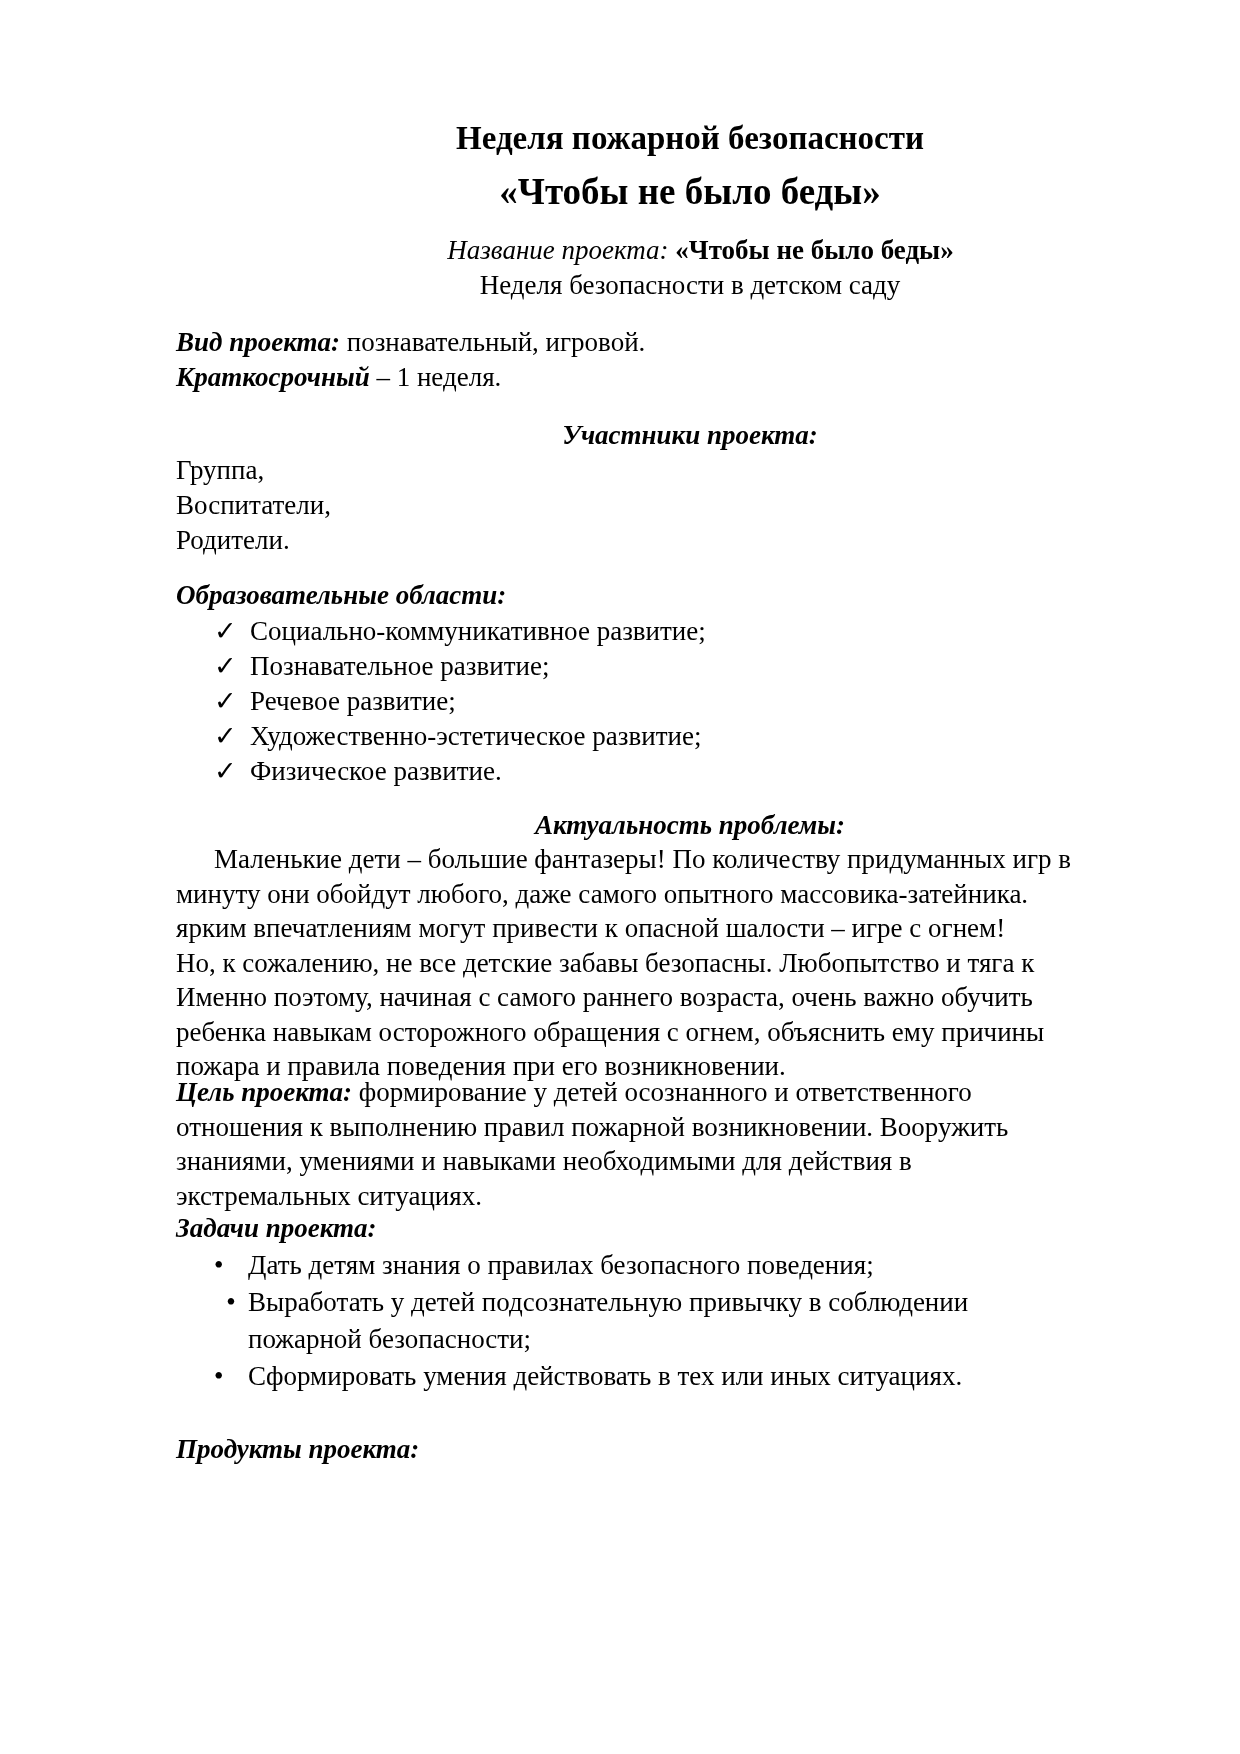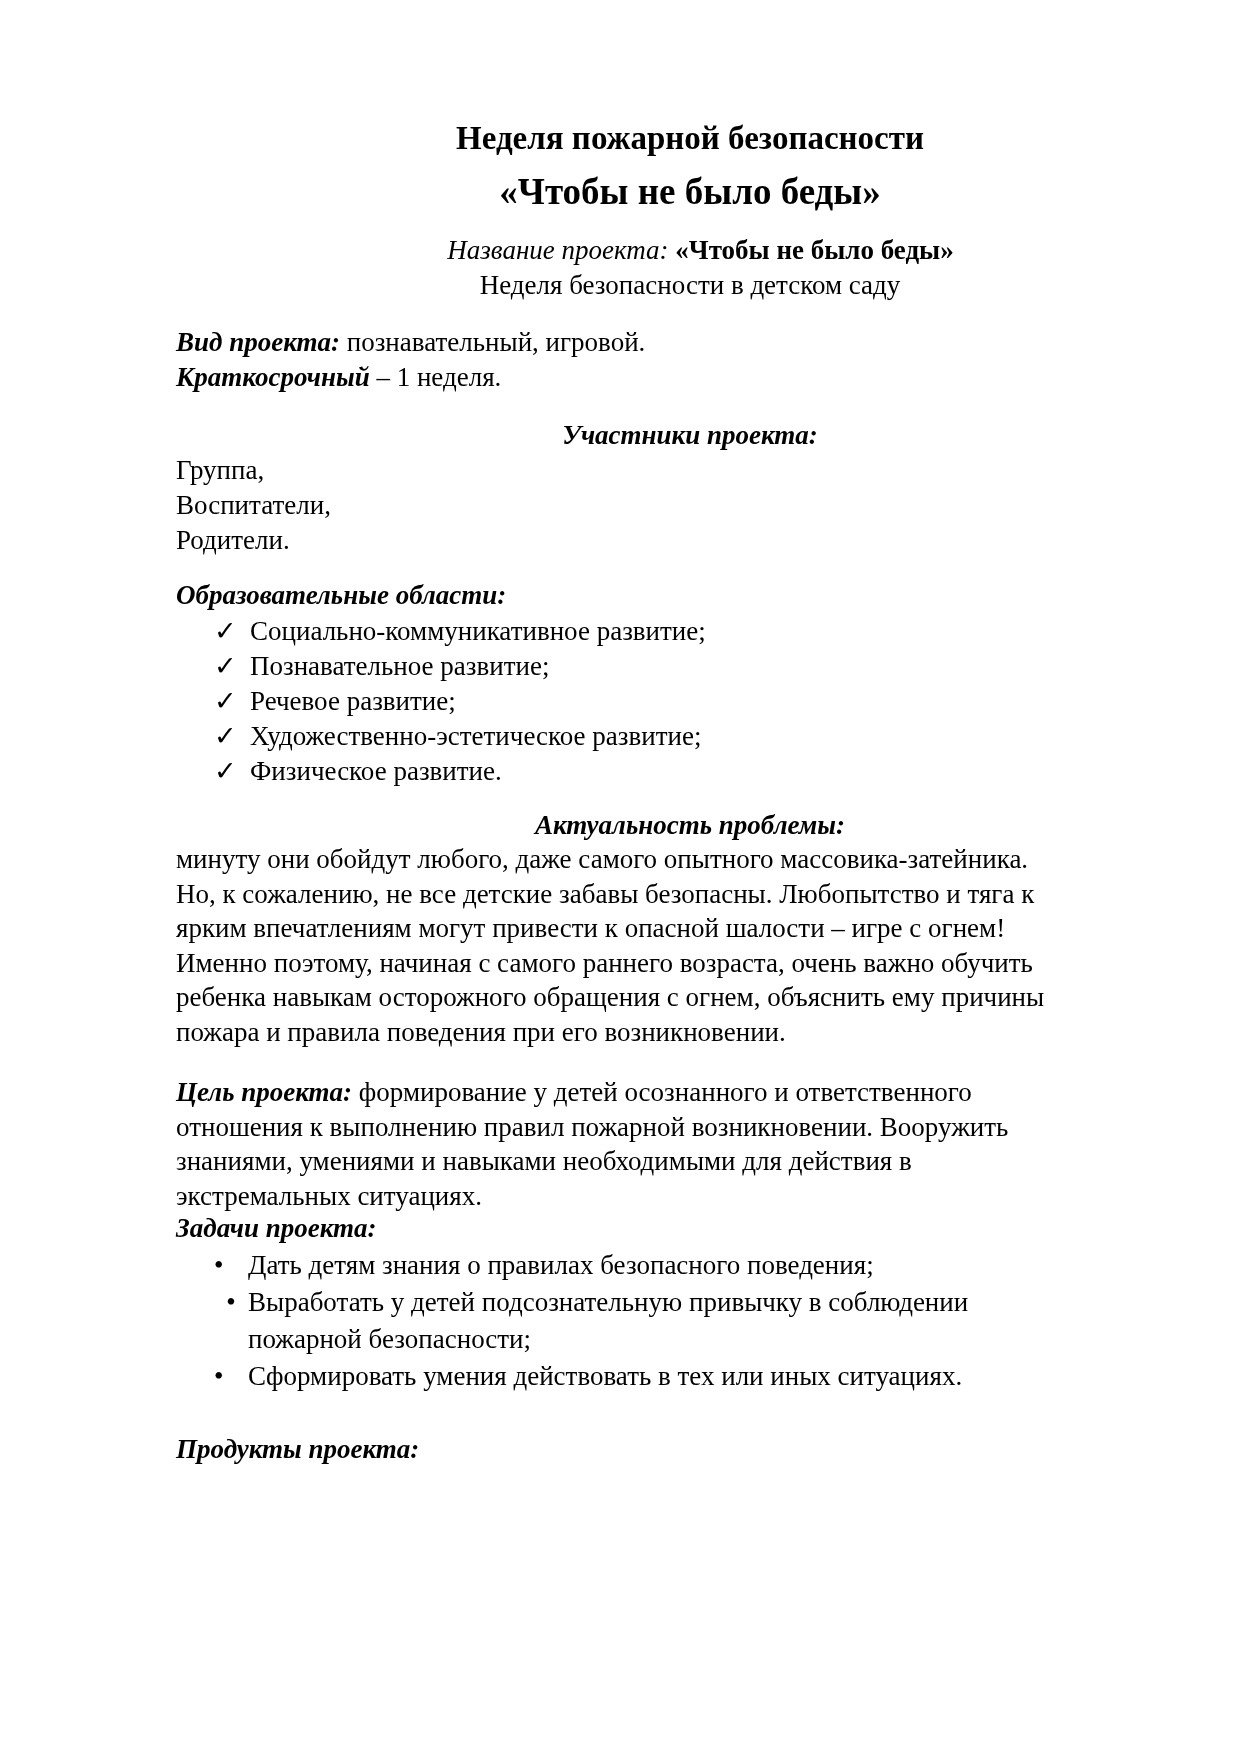--- a/index.html
+++ b/index.html
@@ -65,23 +65,24 @@
   </div>
   <div class="abs list-item" style="top:720px;">
     <span class="mark">✓</span><span>Художественно-эстетическое развитие;</span>
   </div>
   <div class="abs list-item" style="top:755px;">
     <span class="mark">✓</span><span>Физическое развитие.</span>
   </div>
 
   <div class="abs center bi" style="top:810px;">Актуальность проблемы:</div>
   <div class="para" style="top:842px;">
+    <span class="line" style="padding-left:38px;">Маленькие дети – большие фантазеры! По количеству придуманных игр в</span>
     <span class="line">минуту они обойдут любого, даже самого опытного массовика-затейника.</span>
+    <span class="line">ярким впечатлениям могут привести к опасной шалости – игре с огнем!</span>
     <span class="line">Но, к сожалению, не все детские забавы безопасны. Любопытство и тяга к</span>
-    <span class="line">ярким впечатлениям могут привести к опасной шалости – игре с огнем!</span>
     <span class="line">Именно поэтому, начиная с самого раннего возраста, очень важно обучить</span>
     <span class="line">ребенка навыкам осторожного обращения с огнем, объяснить ему причины</span>
     <span class="line">пожара и правила поведения при его возникновении.</span>
   </div>
 
   <div class="para" style="top:1075px;">
     <span class="line"><span class="bi">Цель проекта:</span> <span>формирование у детей осознанного и ответственного</span></span>
     <span class="line">отношения к выполнению правил пожарной возникновении. Вооружить</span>
     <span class="line">знаниями, умениями и навыками необходимыми для действия в</span>
     <span class="line">экстремальных ситуациях.</span>

